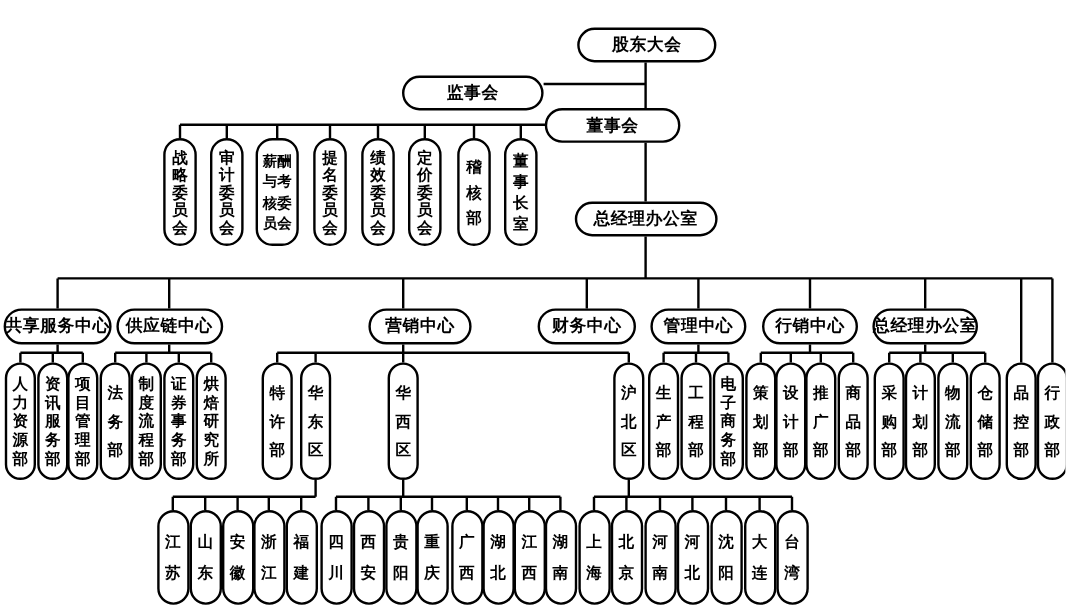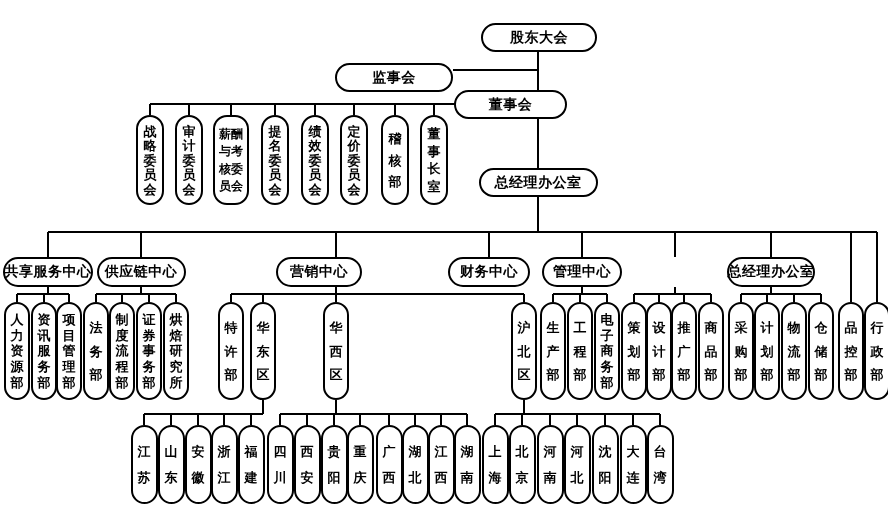--- a/index.html
+++ b/index.html
@@ -82,23 +82,24 @@
       <span>部</span>
     </div>
     <div class="node v-node" style="left: 420px; top: 115px; width: 28px; height: 90px;">
       <span>董</span>
       <span>事</span>
       <span>长</span>
       <span>室</span>
     </div>
     <div class="node h-node" style="left: 3px; top: 257px; width: 90px; height: 30px;">共享服务中心</div>
     <div class="node h-node" style="left: 96.5px; top: 257px; width: 89px; height: 30px;">供应链中心</div>
-    <div class="node h-node" style="left: 276px; top: 257px; width: 86px; height: 30px;">营销中心</div>
+    <div class="node h-node" style="left: 307px; top: 257px; width: 86px; height: 30px;">营销中心</div>
     <div class="node h-node" style="left: 542px; top: 257px; width: 80px; height: 30px;">管理中心</div>
     <div class="node h-node" style="left: 448px; top: 257px; width: 82px; height: 30px;">财务中心</div>
+    <div class="node h-node" style="left: 635px; top: 257px; width: 80px; height: 30px;">行销中心</div>
     <div class="node h-node" style="left: 727px; top: 257px; width: 88px; height: 30px;">总经理办公室</div>
     <div class="node v-node" style="left: 4px; top: 302px; width: 26px; height: 98px;">
       <span>人</span>
       <span>力</span>
       <span>资</span>
       <span>源</span>
       <span>部</span>
     </div>
     <div class="node v-node" style="left: 31px; top: 302px; width: 26px; height: 98px;">
       <span>资</span>

